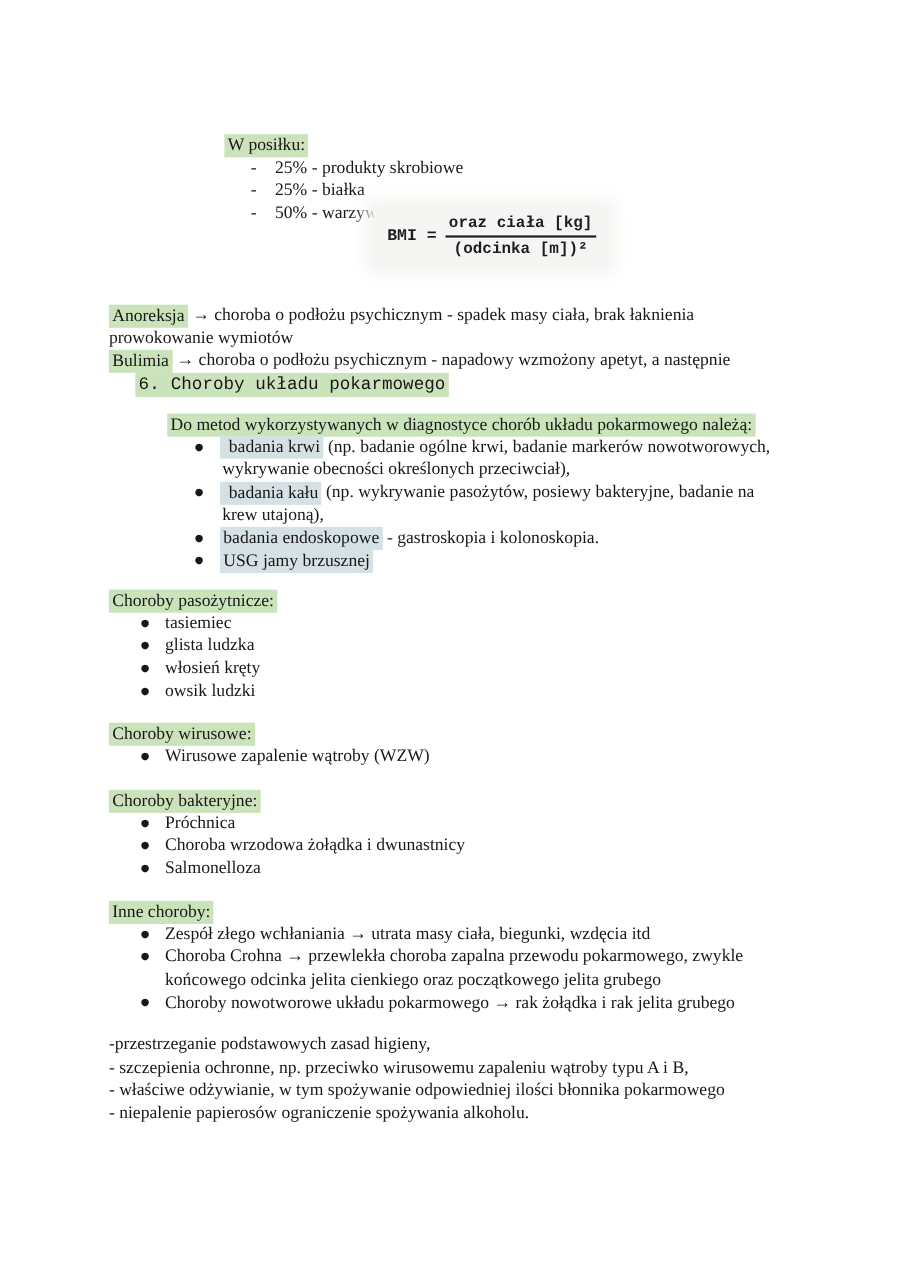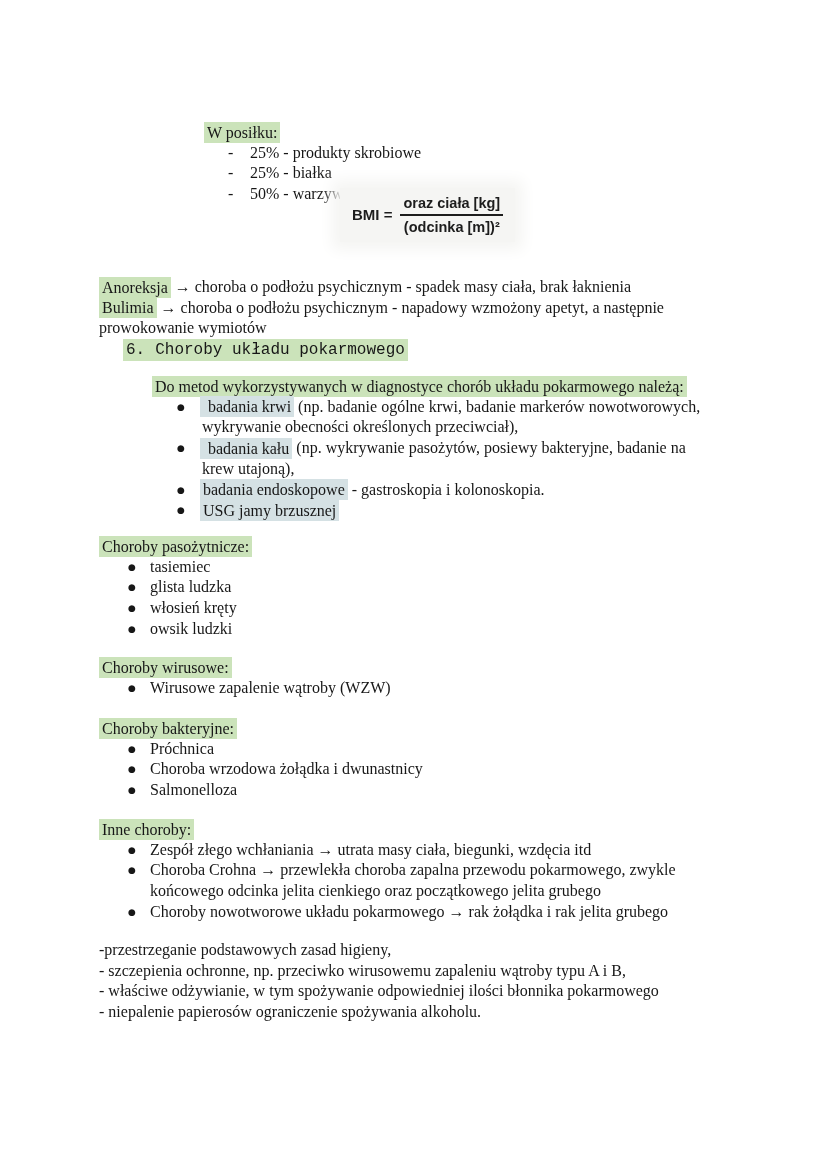--- a/index.html
+++ b/index.html
@@ -23,21 +23,21 @@
   .diag .li .bullet { left:25px; }
   .diag .cont { padding-left:50px; }
   
   .meal-item { position:relative; padding-left:46px; }
   .meal-item .dash { position:absolute; left:24px; }
   
   .num-gap { display:inline-block; width:10px; }
   
   .bmi {
     display:flex; align-items:center; gap:8px;
-    font-family:Liberation Sans, sans-serif; font-weight:700;
+    font-family:Liberation Mono, monospace; font-weight:700;
     color:#1d1d1d; background:#f5f5f3; padding:7px 12px;
     box-shadow:0 0 14px 8px #f5f5f3;
   }
   .bmi-lhs { font-size:15px; }
   .frac { text-align:center; font-size:14.5px; line-height:normal; }
   .frac .num { padding:0 3px 3px 3px; border-bottom:2px solid #1d1d1d; }
   .frac .den { padding-top:3px; }
 </style>
 </head>
 <body>
@@ -65,24 +65,24 @@
     <span class="frac">
       <span class="num" style="display:block;">oraz ciała [kg]</span>
       <span class="den" style="display:block;">(odcinka [m])²</span>
     </span>
   </div>
 
   <div class="abs" style="left:99px; top:277px; width:670px;">
     <div>
       <span class="hl-g">Anoreksja</span><span> → choroba o podłożu psychicznym - spadek masy ciała, brak łaknienia</span>
     </div>
+    <div>prowokowanie wymiotów</div>
     <div>
       <span class="hl-g">Bulimia</span><span> → choroba o podłożu psychicznym - napadowy wzmożony apetyt, a następnie</span>
     </div>
-    <div>prowokowanie wymiotów</div>
   </div>
 
   <div class="abs" style="left:123px; top:339px;font-family:Liberation Mono, monospace;">
     <span class="hl-g"><span>6.</span><span class="num-gap"></span><span>Choroby układu pokarmowego</span></span>
   </div>
 
   <div class="abs diag" style="left:152px; top:376px; width:580px;">
     <div><span class="hl-g">Do metod wykorzystywanych w diagnostyce chorób układu pokarmowego należą:</span></div>
     <div class="li">
       <span class="bullet">●</span>

